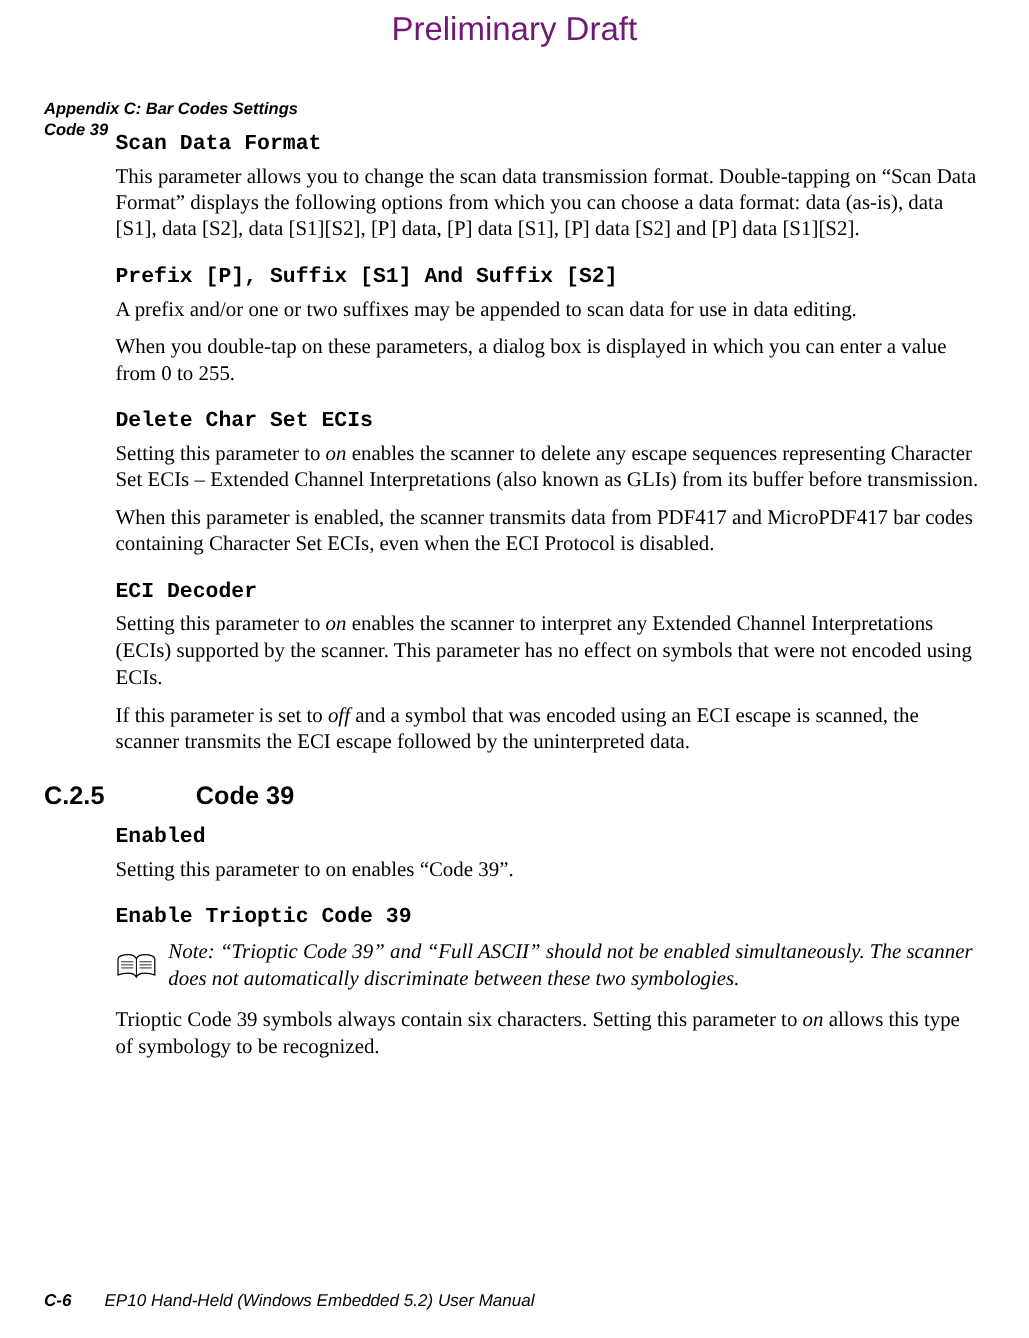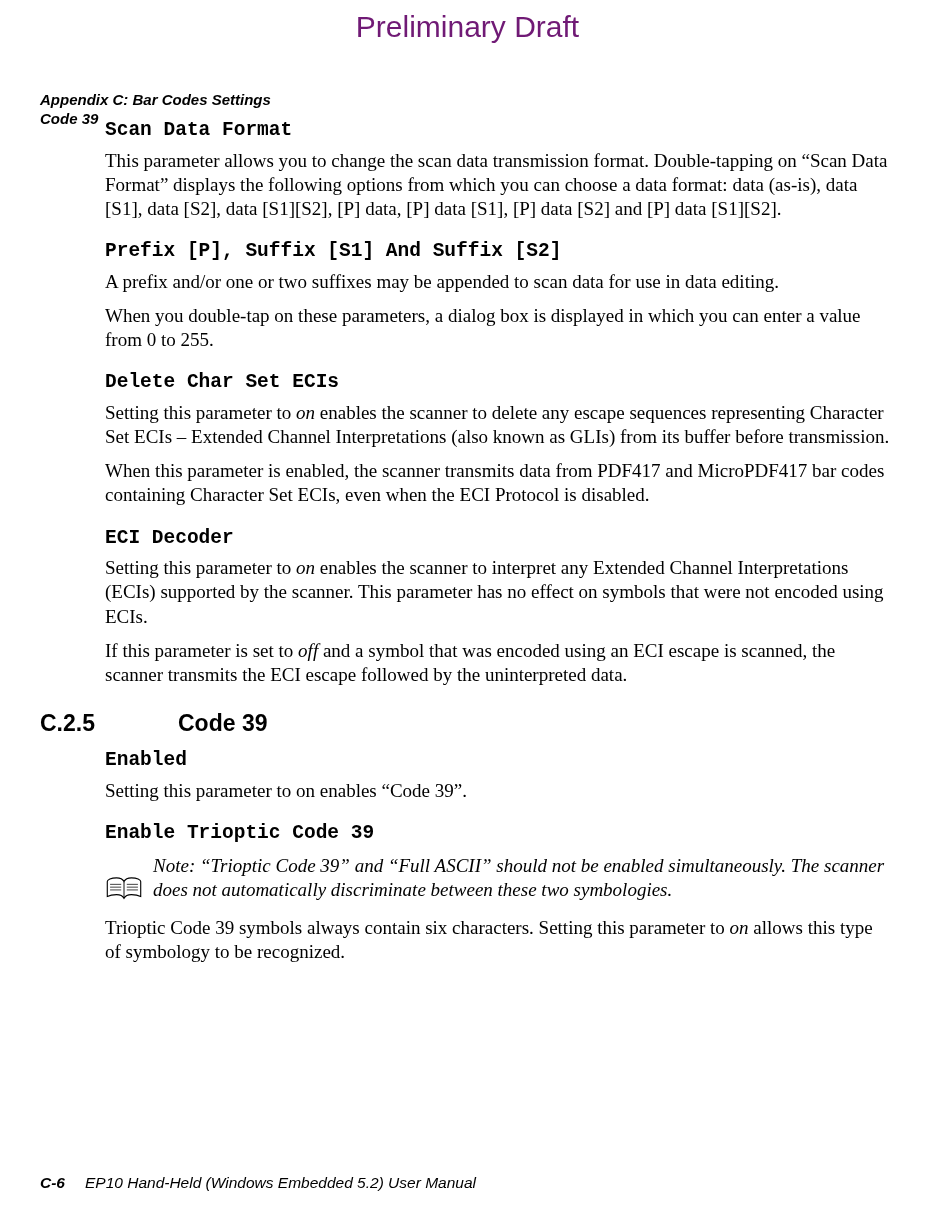--- a/index.html
+++ b/index.html
@@ -70,21 +70,21 @@
     font-family: "Times New Roman", Times, serif;
   }
   .para .ital {
     font-style: italic;
   }
   .section-gap {
     margin-top: 18px;
   }
   .note-block {
     display: flex;
-    align-items: flex-end;
+    align-items: center;
     margin: 8px 0 14px 0;
   }
   .note-icon {
     flex: none;
     width: 38px;
     height: 26px;
     margin-right: 10px;
     margin-top: 2px;
   }
   .note-text {
@@ -98,21 +98,21 @@
   }
   .footer {
     position: absolute;
     bottom: 24px;
     left: 40px;
     font-family: "Trebuchet MS", "Verdana", sans-serif;
     font-style: italic;
     font-size: 15.5px;
     display: flex;
     align-items: baseline;
-    gap: 20px;
+    gap: 30px;
   }
   .footer .pagenum {
     font-weight: bold;
     font-style: italic;
   }
 </style>
 </head>
 <body>
 
 <div class="page">

